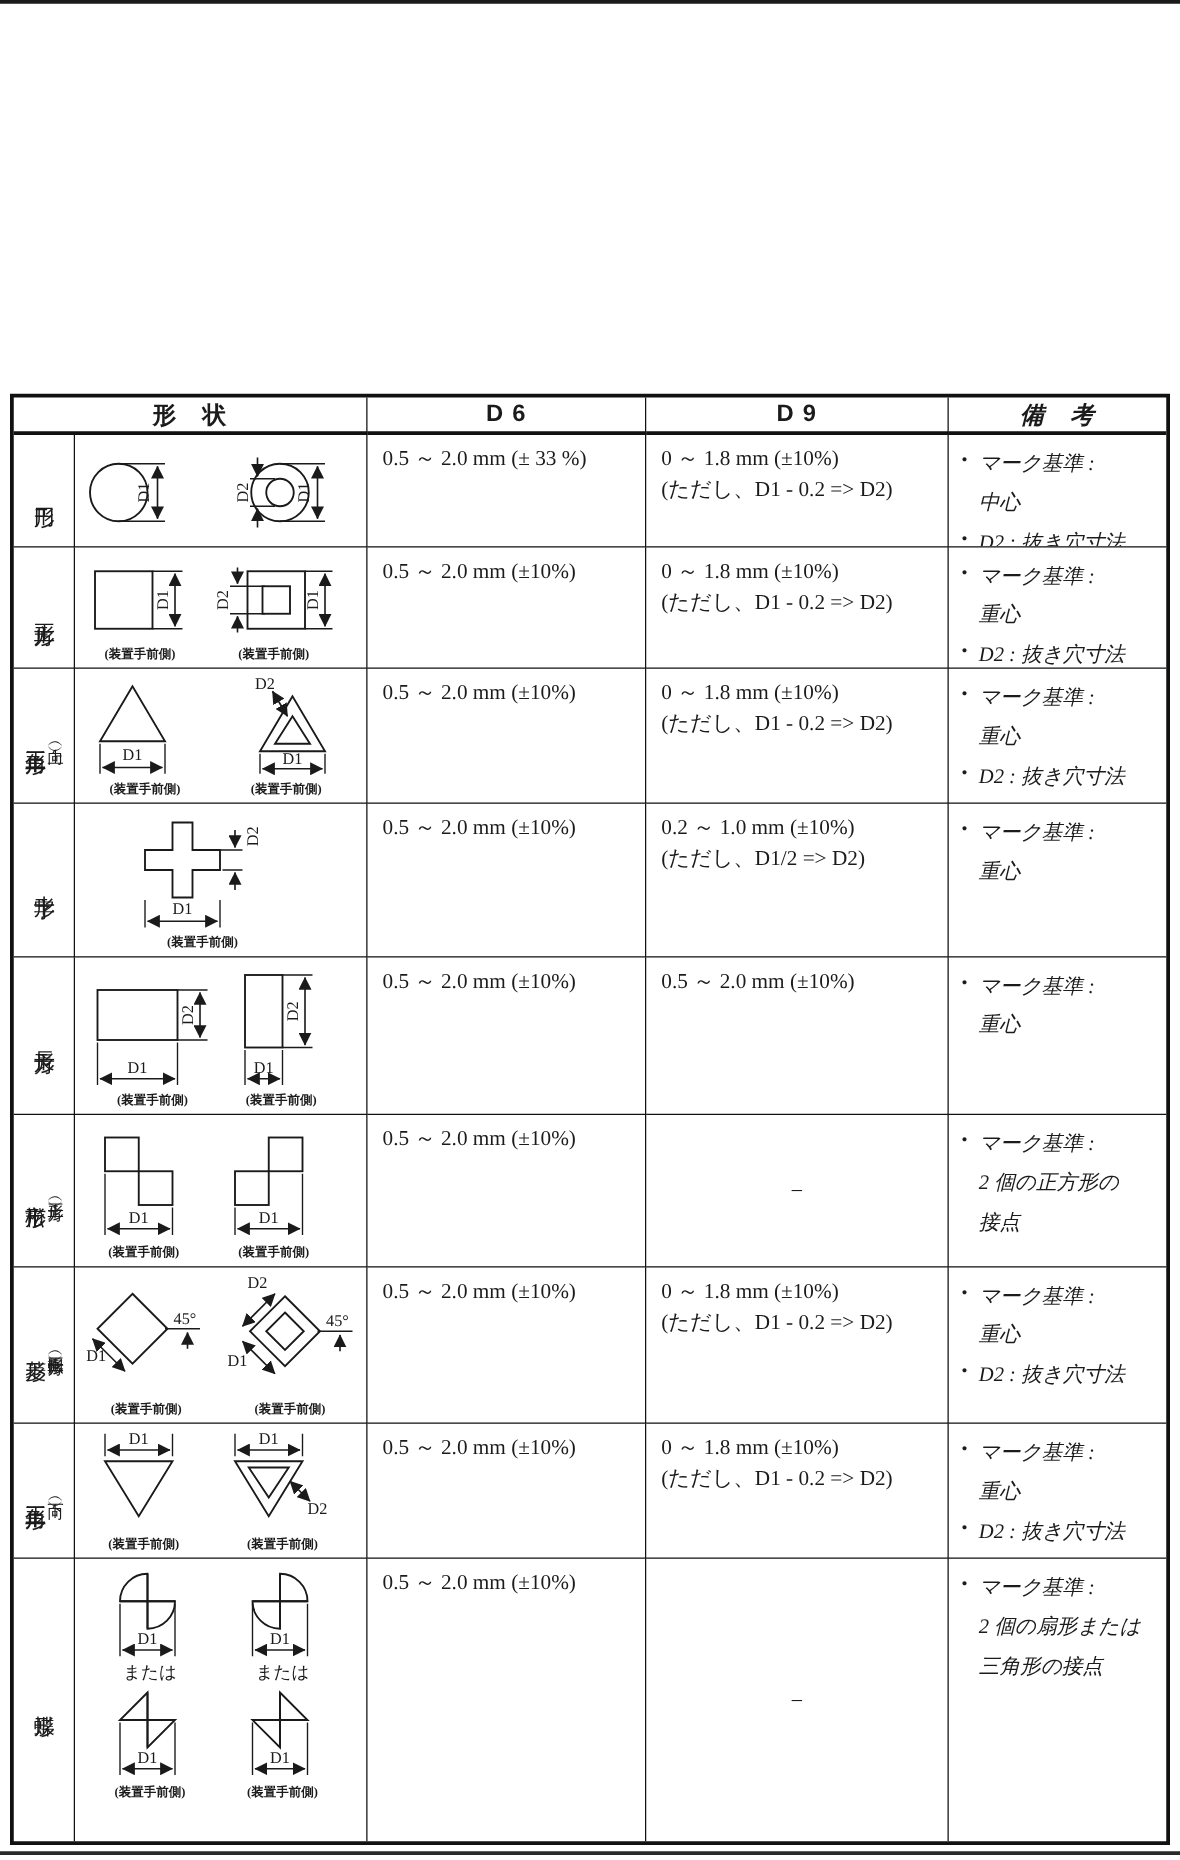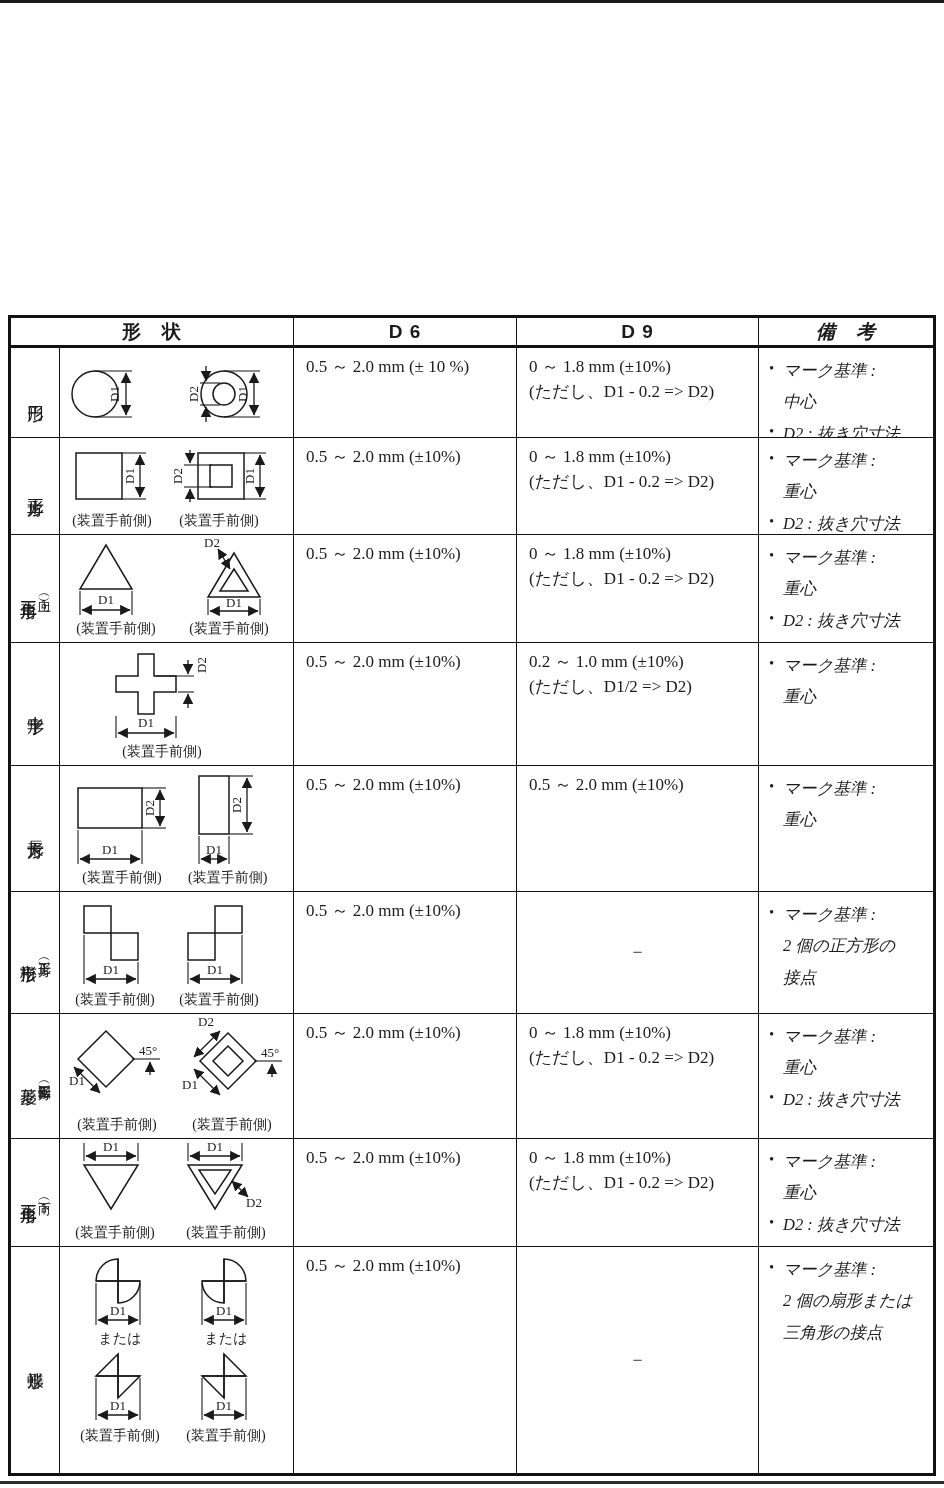--- a/index.html
+++ b/index.html
@@ -33,21 +33,21 @@
   .bullet{width:14px;flex:none;font-size:14px;line-height:1.95em;padding-left:2px;}
   .rtext{white-space:pre-line;}
 
   .diag{display:flex;align-items:flex-end;gap:14px;padding:6px 2px 4px 10px;}
   .diag-c{align-items:center;}
   .diag-cross{padding-left:46px;}
   .diag-tight{gap:8px;padding-left:6px;}
   .diag9{display:flex;gap:26px;padding:8px 0 0 20px;align-items:flex-start;}
   .shape{display:flex;flex-direction:column;align-items:center;}
   .bstack{display:flex;flex-direction:column;align-items:center;gap:2px;}
-  .cap{font-size:14px;margin-top:1px;white-space:nowrap;}
+  .cap{font-size:10px;margin-top:1px;white-space:nowrap;font-weight:bold;}
   .orlbl{font-size:14px;line-height:1.2;}
 
   .dg .sh{stroke:#1a1a1a;fill:none;stroke-width:1.5;}
   .dg .tk{stroke:#1a1a1a;fill:none;stroke-width:1.1;}
   .dg .ar{stroke:#1a1a1a;fill:none;stroke-width:1.3;}
   .dim{font-family:"Liberation Serif","DejaVu Serif",serif;font-size:13px;fill:#1a1a1a;}
 </style>
 </head>
 <body>
 
@@ -100,21 +100,21 @@
           <line class="ar" x1="36" y1="4" x2="36" y2="19" marker-end="url(#ah)"></line>
           <line class="ar" x1="36" y1="60" x2="36" y2="45" marker-end="url(#ah)"></line>
           <text class="dim" transform="rotate(-90 24 32)" x="24" y="36" text-anchor="middle">D2</text>
           <line class="tk" x1="54" y1="9" x2="90" y2="9"></line>
             <line class="tk" x1="54" y1="55" x2="90" y2="55"></line>
           <line class="ar" x1="84" y1="11" x2="84" y2="53" marker-start="url(#ah)" marker-end="url(#ah)"></line>
           <text class="dim" transform="rotate(-90 73 32)" x="73" y="36" text-anchor="middle">D1</text>
         </svg>
       </div>
     </div>
-    <div class="cell val">0.5 ～ 2.0 mm (± 10 %)</div>
+    <div class="cell val">0.5 ～ 2.0 mm (± 33 %)</div>
     <div class="cell val">0 ～ 1.8 mm (±10%)
 (ただし、D1 - 0.2 =&gt; D2)</div>
     <div class="cell remarks last-col">
       <div class="remark">
           <span class="bullet">•</span>
           <span class="rtext">マーク基準 :
 中心</span>
         </div>
       <div class="remark">
           <span class="bullet">•</span>

